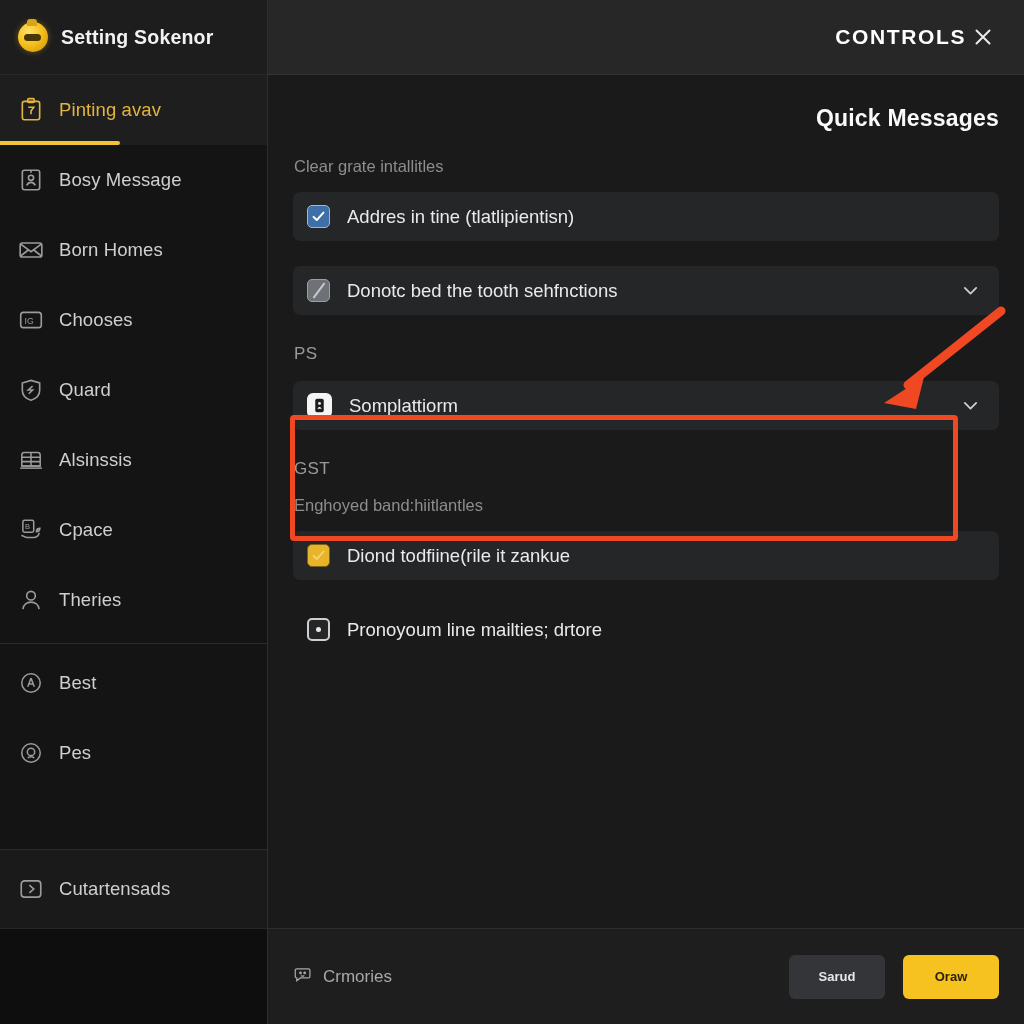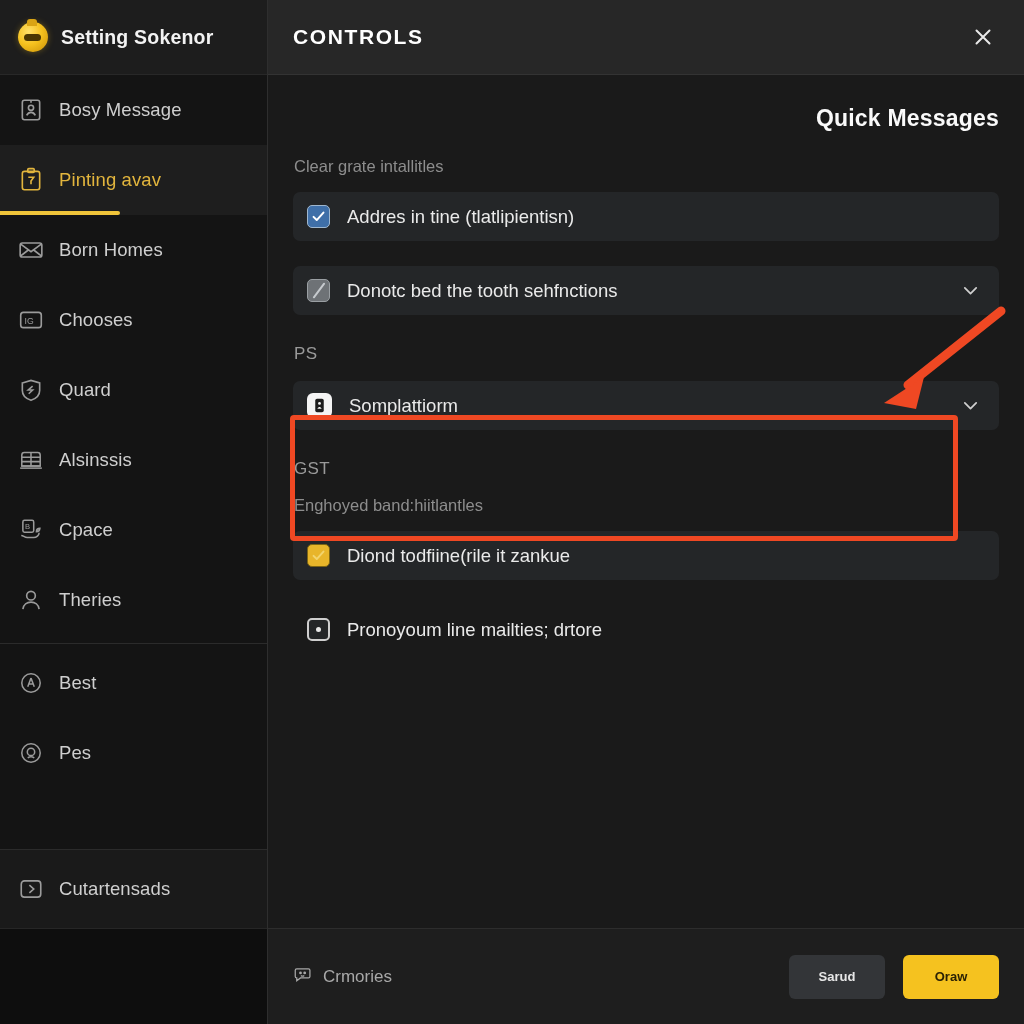--- a/index.html
+++ b/index.html
@@ -81,21 +81,21 @@
 
   
   #main {
     flex: 1; height: 1024px;
     background: #1a1a1a;
     display: flex; flex-direction: column;
     position: relative;
   }
   .panel-head {
     height: 75px; flex: none;
-    display: flex; align-items: center; justify-content: space-between;
+    display: flex; align-items: center; justify-content: flex-end;
     padding: 0 24px 0 25px;
     background: #272727;
     border-bottom: 1px solid #333;
   }
   .panel-title {
     color: #fff; font-size: 21px; font-weight: bold; letter-spacing: 1.6px;
   }
   .close-btn {
     width: 34px; height: 34px; display: flex; align-items: center; justify-content: center;
     cursor: pointer; color: #e9e9e9;
@@ -183,40 +183,40 @@
 
   <aside id="sidebar">
 
     <div class="sb-brand">
       <span class="brand-logo"></span>
       <span class="brand-title">Setting Sokenor</span>
     </div>
 
     <nav class="sb-nav">
 
-      <div class="sb-item">
-        <span class="ic">
-          <svg viewBox="0 0 24 24" width="26" height="26" fill="none" stroke="#cfcfcf" stroke-width="1.5">
-            <rect x="4" y="3" width="16" height="18" rx="2"></rect>
-              <circle cx="12" cy="10" r="2.4"></circle>
-            <path d="M8 17c1-2 2.5-2.8 4-2.8S15 15 16 17M12 3.2v2"></path>
-            </svg>
-        </span>
-        <span class="lbl">Bosy Message</span>
-      </div>
-
       <div class="sb-item active">
         <span class="ic">
           <svg viewBox="0 0 24 24" width="26" height="26" fill="none" stroke="#e2b53d" stroke-width="1.5">
             <rect x="4" y="4" width="16" height="17" rx="2"></rect>
               <rect x="9" y="1.5" width="6" height="3.5" rx="1"></rect>
             <path d="M9.5 9.5h5l-2.5 3.5v3"></path>
             </svg>
         </span>
         <span class="lbl">Pinting avav</span>
+      </div>
+
+      <div class="sb-item">
+        <span class="ic">
+          <svg viewBox="0 0 24 24" width="26" height="26" fill="none" stroke="#cfcfcf" stroke-width="1.5">
+            <rect x="4" y="3" width="16" height="18" rx="2"></rect>
+              <circle cx="12" cy="10" r="2.4"></circle>
+            <path d="M8 17c1-2 2.5-2.8 4-2.8S15 15 16 17M12 3.2v2"></path>
+            </svg>
+        </span>
+        <span class="lbl">Bosy Message</span>
       </div>
 
       <div class="sb-item">
         <span class="ic">
           <svg viewBox="0 0 24 24" width="26" height="26" fill="none" stroke="#cfcfcf" stroke-width="1.5">
             <rect x="2" y="5.5" width="20" height="13" rx="2"></rect>
               <path d="M2.5 6.5l9.5 7 9.5-7M2.5 17.5l7-5.5M21.5 17.5l-7-5.5"></path>
             </svg>
         </span>
         <span class="lbl">Born Homes</span>

